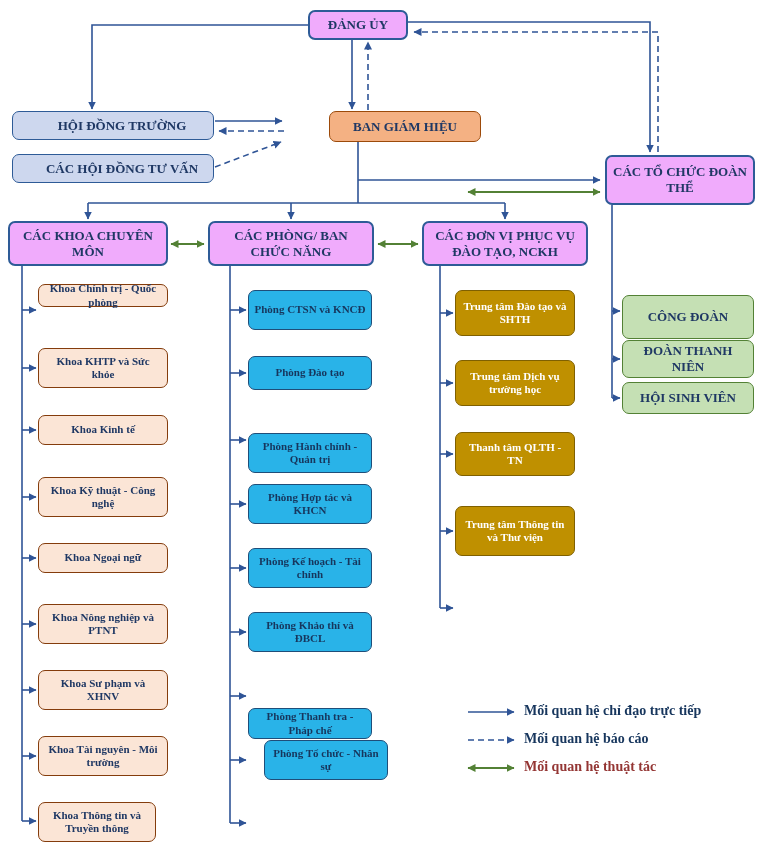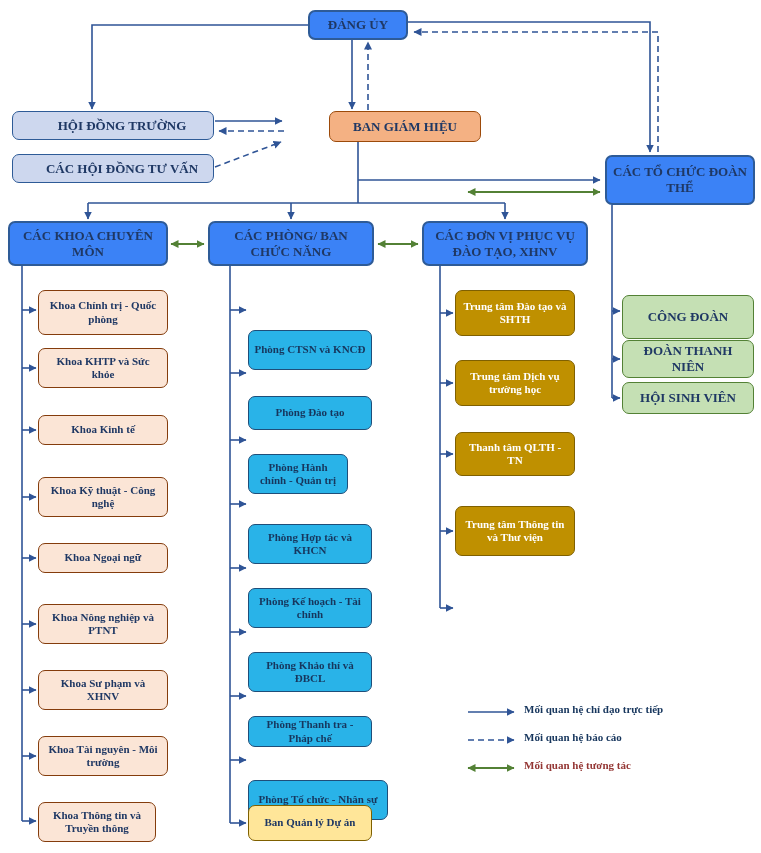--- a/index.html
+++ b/index.html
@@ -11,30 +11,30 @@
   .ln { stroke:#2f5496; stroke-width:1.6; fill:none; }
   .dash { stroke-dasharray:6 4; }
   .gn { stroke:#538135; stroke-width:2; fill:none; }
   .box {
     position:absolute; box-sizing:border-box; display:flex; align-items:center;
     justify-content:center; text-align:center; font-weight:bold; border-radius:7px;
     padding:2px 5px; line-height:1.2; color:#1f3864;
   }
   .hdr { font-size:13px; }
   .item { font-size:11px; }
-  .c-blue    { background:#3b82f6; border:2px solid #2e5b97; }
+  .c-blue    { background:#f0abfc; border:2px solid #2e5b97; }
   .c-lavender{ background:#cdd7ee; border:1.5px solid #2e5b97;padding-left:23px; }
   .c-orange  { background:#f4b183; border:1.5px solid #9c4a0a;margin-left:43px; }
   .c-peach   { background:#fbe5d6; border:1.3px solid #843c0c; }
-  .c-cyan    { background:#29b3e8; border:1.5px solid #1f4e79; color:#17365d;margin-top:40px; }
+  .c-cyan    { background:#29b3e8; border:1.5px solid #1f4e79; color:#17365d; }
   .c-gold    { background:#bf9000; border:1.5px solid #7f6000; color:#ffffff; }
   .c-green   { background:#c5e0b4; border:1.5px solid #538135; }
   .c-yellow  { background:#ffe699; border:1.5px solid #7f6000; }
   .legend-text {
-    position:absolute; left:524px; width:235px; font-size:11px; font-weight:bold;
+    position:absolute; left:524px; width:235px; font-size:14px; font-weight:bold;
     color:#17365d;
   }
   .legend-text.warm { color:#943634; }
 </style>
 </head>
 <body>
 
 <div id="canvas">
 
   <svg id="wires" width="761" height="853" viewBox="0 0 761 853" xmlns="http://www.w3.org/2000/svg">
@@ -116,48 +116,47 @@
   <div class="box c-lavender hdr" style="left:12px;top:111px;width:202px;height:29px">HỘI ĐỒNG TRƯỜNG</div>
 
   <div class="box c-lavender hdr" style="left:12px;top:154px;width:202px;height:29px">CÁC HỘI ĐỒNG TƯ VẤN</div>
 
   <div class="box c-orange hdr" style="left:286px;top:111px;width:152px;height:31px">BAN GIÁM HIỆU</div>
 
   <div class="box c-blue hdr" style="left:605px;top:155px;width:150px;height:50px">CÁC TỔ CHỨC ĐOÀN THỂ</div>
 
   <div class="box c-blue hdr" style="left:8px;top:221px;width:160px;height:45px">CÁC KHOA CHUYÊN MÔN</div>
   <div class="box c-blue hdr" style="left:208px;top:221px;width:166px;height:45px">CÁC PHÒNG/ BAN CHỨC NĂNG</div>
-  <div class="box c-blue hdr" style="left:422px;top:221px;width:166px;height:45px">CÁC ĐƠN VỊ PHỤC VỤ ĐÀO TẠO, XHNV</div>
+  <div class="box c-blue hdr" style="left:422px;top:221px;width:166px;height:45px">CÁC ĐƠN VỊ PHỤC VỤ ĐÀO TẠO, NCKH</div>
 
-  <div class="box c-peach item" style="left:38px;top:290px;width:130px;height:45px">Khoa Chính trị - Quốc phòng</div>
+  <div class="box c-peach item" style="left:38px;top:284px;width:130px;height:23px">Khoa Chính trị - Quốc phòng</div>
   <div class="box c-peach item" style="left:38px;top:348px;width:130px;height:40px">Khoa KHTP và Sức khỏe</div>
   <div class="box c-peach item" style="left:38px;top:415px;width:130px;height:30px">Khoa Kinh tế</div>
   <div class="box c-peach item" style="left:38px;top:477px;width:130px;height:40px">Khoa Kỹ thuật - Công nghệ</div>
   <div class="box c-peach item" style="left:38px;top:543px;width:130px;height:30px">Khoa Ngoại ngữ</div>
   <div class="box c-peach item" style="left:38px;top:604px;width:130px;height:40px">Khoa Nông nghiệp và PTNT</div>
   <div class="box c-peach item" style="left:38px;top:670px;width:130px;height:40px">Khoa Sư phạm và XHNV</div>
   <div class="box c-peach item" style="left:38px;top:736px;width:130px;height:40px">Khoa Tài nguyên - Môi trường</div>
   <div class="box c-peach item" style="left:38px;top:802px;width:118px;height:40px">Khoa Thông tin và Truyền thông</div>
 
   <div class="box c-cyan item" style="left:248px;top:290px;width:124px;height:40px">Phòng CTSN và KNCĐ</div>
   <div class="box c-cyan item" style="left:248px;top:356px;width:124px;height:34px">Phòng Đào tạo</div>
-  <div class="box c-cyan item" style="left:248px;top:414px;width:100px;height:40px">Phòng Hành chính - Quản trị</div>
+  <div class="box c-cyan item" style="left:248px;top:433px;width:124px;height:40px">Phòng Hành chính - Quản trị</div>
   <div class="box c-cyan item" style="left:248px;top:484px;width:124px;height:40px">Phòng Hợp tác và KHCN</div>
   <div class="box c-cyan item" style="left:248px;top:548px;width:124px;height:40px">Phòng Kế hoạch - Tài chính</div>
   <div class="box c-cyan item" style="left:248px;top:612px;width:124px;height:40px">Phòng Khảo thí và ĐBCL</div>
-  <div class="box c-cyan item" style="left:248px;top:676px;width:124px;height:31px">Phòng Thanh tra - Pháp chế</div>
-  <div class="box c-cyan item" style="left:248px;top:740px;width:140px;height:40px">Phòng Tổ chức - Nhân sự</div>
-  <div class="box c-yellow item" style="left:248px;top:805px;width:124px;height:36px">Ban Quản lý Dự án</div>
+  <div class="box c-cyan item" style="left:248px;top:708px;width:124px;height:31px">Phòng Thanh tra - Pháp chế</div>
+  <div class="box c-cyan item" style="left:264px;top:740px;width:124px;height:40px">Phòng Tổ chức - Nhân sự</div>
 
   <div class="box c-gold item" style="left:455px;top:290px;width:120px;height:46px">Trung tâm Đào tạo và SHTH</div>
   <div class="box c-gold item" style="left:455px;top:360px;width:120px;height:46px">Trung tâm Dịch vụ trường học</div>
   <div class="box c-gold item" style="left:455px;top:432px;width:120px;height:44px">Thanh tâm QLTH - TN</div>
   <div class="box c-gold item" style="left:455px;top:506px;width:120px;height:50px">Trung tâm Thông tin và Thư viện</div>
 
   <div class="box c-green hdr" style="left:622px;top:295px;width:132px;height:44px">CÔNG ĐOÀN</div>
   <div class="box c-green hdr" style="left:622px;top:340px;width:132px;height:38px">ĐOÀN THANH NIÊN</div>
   <div class="box c-green hdr" style="left:622px;top:382px;width:132px;height:32px">HỘI SINH VIÊN</div>
 
   <div class="legend-text" style="top:703px">Mối quan hệ chỉ đạo trực tiếp</div>
   <div class="legend-text" style="top:731px">Mối quan hệ báo cáo</div>
-  <div class="legend-text warm" style="top:759px">Mối quan hệ tương tác</div>
+  <div class="legend-text warm" style="top:759px">Mối quan hệ thuật tác</div>
 
 </div>
 
 </body></html>

